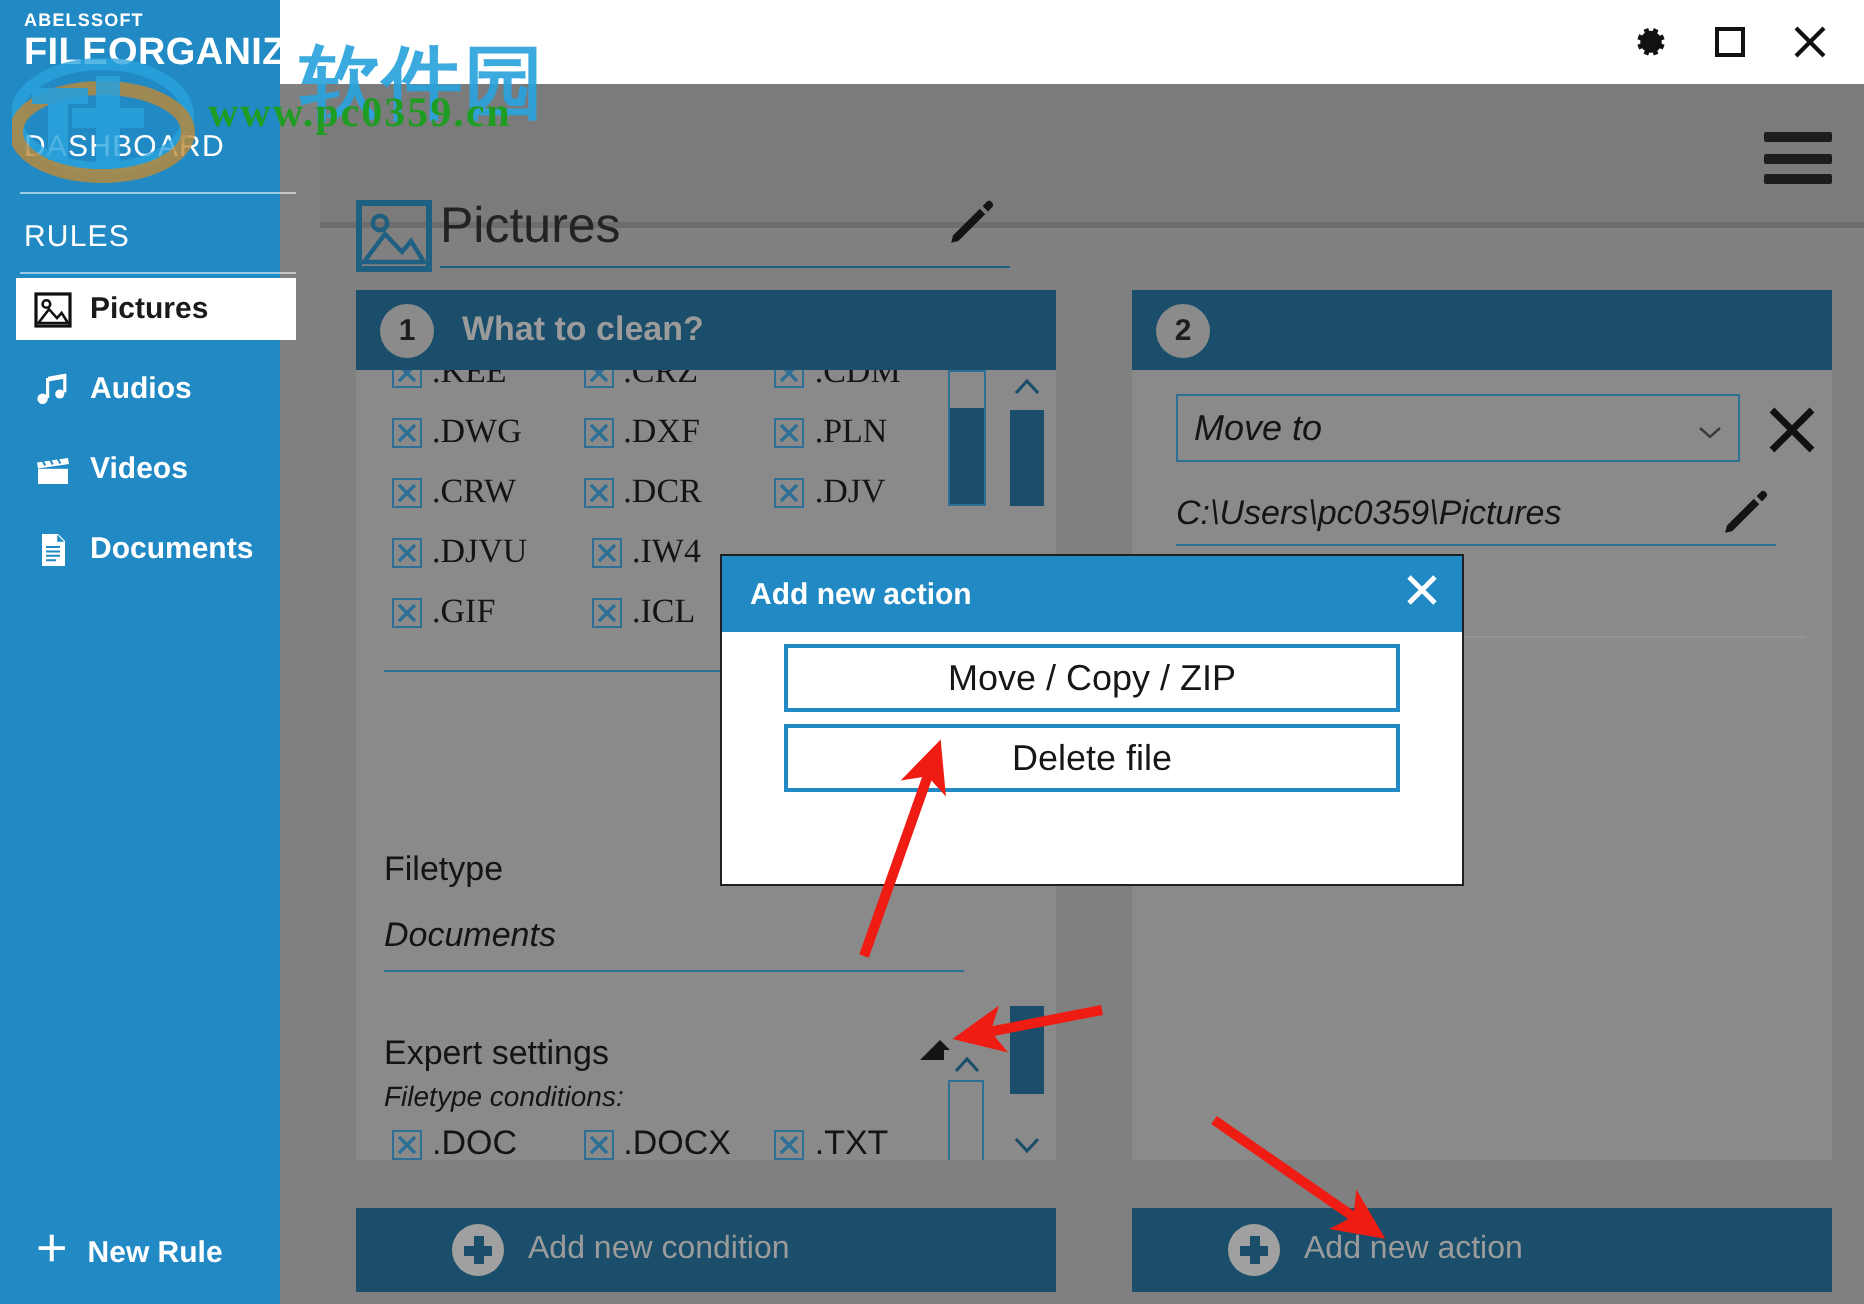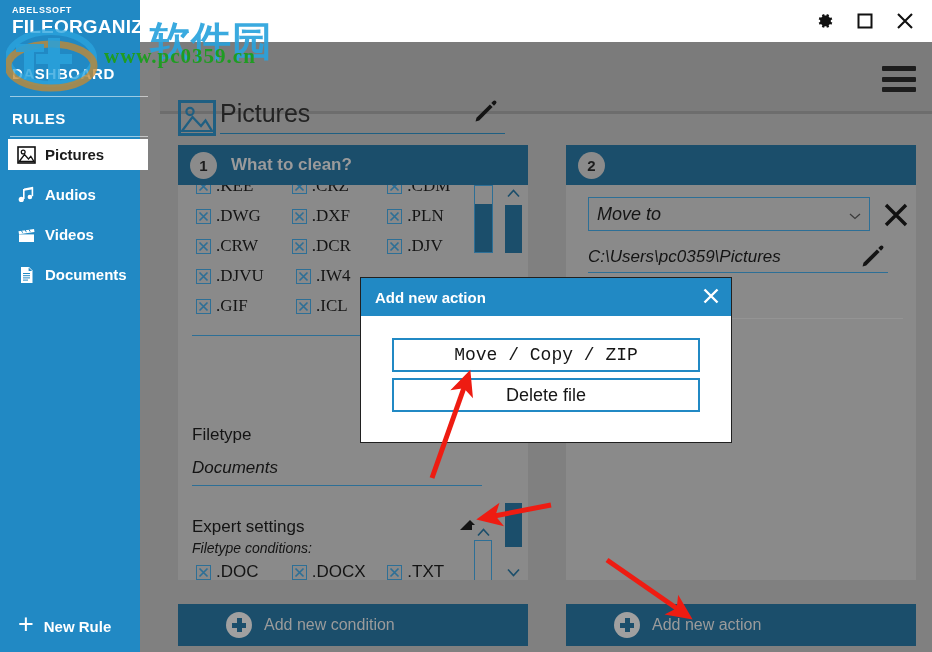--- a/index.html
+++ b/index.html
@@ -49,21 +49,21 @@
     font-size: 9px; font-weight: bold; letter-spacing: .6px;
     color: #ffffff;
   }
   .brand-main {
     font-size: 19px; font-weight: bold; letter-spacing: .2px;
     color: #ffffff; margin-top: 2px;
     white-space: nowrap;
   }
   .nav-head {
     position: absolute; left: 12px;
-    font-size: 15px; font-weight: bold; letter-spacing: .6px;
+    font-size: 15px; font-weight: normal; letter-spacing: .6px;
     color: #ffffff;
   }
   #dashboard-head { top: 65px; }
   #rules-head { top: 110px; }
   .nav-rule {
     position: absolute; left: 10px; width: 138px; height: 1px;
     background: rgba(255,255,255,.55);
   }
   #rule-dash { top: 96px; }
   #rule-rules { top: 136px; }
@@ -255,21 +255,21 @@
     color: #fff; font-size: 15px; font-weight: bold;
   }
   .modal-close { margin-left: auto; cursor: pointer; }
   .modal-btn {
     margin: 0 auto; width: 308px; height: 34px;
     border: 2px solid #2189c4; background: #ffffff;
     display: flex; align-items: center; justify-content: center;
     font-size: 18px; color: #161616;
     cursor: pointer;
   }
-  #modal-btn-move { margin-top: 22px; font-family: Liberation Mono, monospace; }
+  #modal-btn-move { margin-top: 6px; }
   #modal-btn-delete { margin-top: 6px; }
 
   
   .arrow-svg { position: absolute; left: 0; top: 0; width: 932px; height: 652px; pointer-events: none; z-index: 30; }
 </style>
 </head>
 <body>
 
 <div id="app">
 

